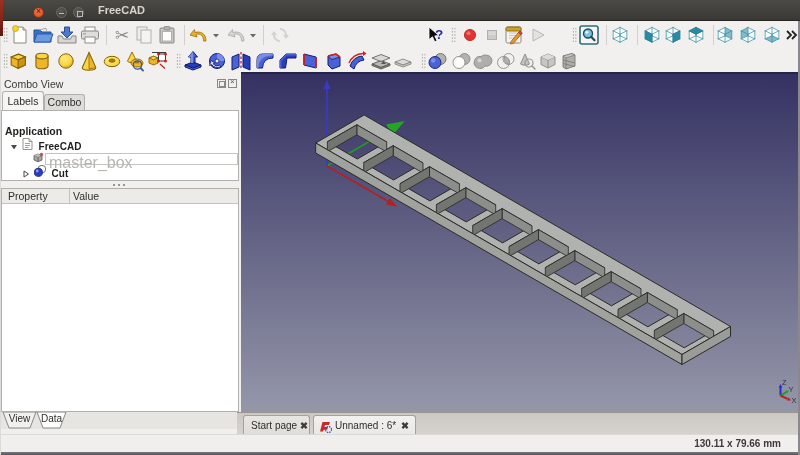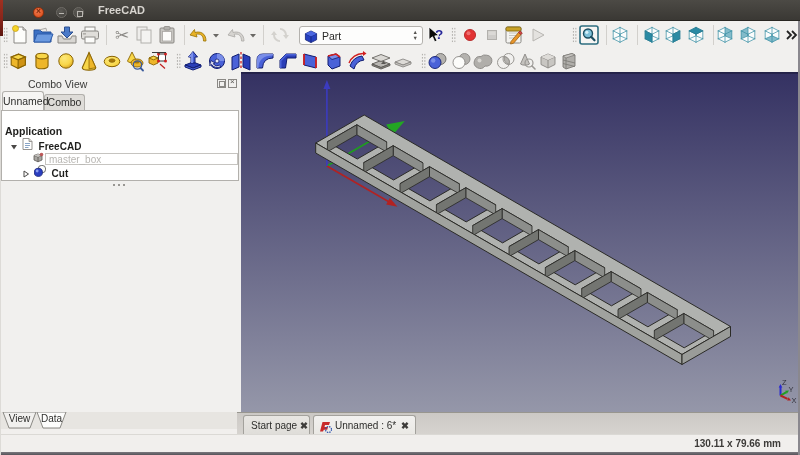--- a/index.html
+++ b/index.html
@@ -28,21 +28,21 @@
 
 
 #partbox { position:absolute; left:299px; top:4px; width:124px; height:19px; background:#fdfdfc;
   border:1px solid #b4b2ae; border-radius:3px; }
 #partbox .cubei { position:absolute; left:4px; top:2.5px; }
 #partbox .lbl { position:absolute; left:22px; top:3px; font-size:10.5px; color:#2a2a28; }
 #partbox .spin { position:absolute; right:4px; top:3px; font-size:5.5px; color:#55534f; line-height:5.5px; text-align:center; }
 
 
 #dock { position:absolute; left:0; top:73px; width:241px; height:362px; background:#f1f0ee; }
-#cv-title { position:absolute; left:4px; top:5px; font-size:10.5px; color:#3a3a38;margin-left:24px; }
+#cv-title { position:absolute; left:4px; top:5px; font-size:10.5px; color:#3a3a38; }
 .cv-btn { position:absolute; top:6px; width:9px; height:9px; border:1px solid #8a8884; }
 #cv-float { left:217px; } #cv-close { left:228px; }
 #cv-float:before { content:""; position:absolute; left:1.2px; top:1.2px; width:3.6px; height:3.6px; border:1px solid #8a8884;}
 #cv-close:before { content:"\00d7"; position:absolute; left:0.9px; top:-2.6px; font-size:8px; color:#5a5854; }
 .tab { position:absolute; font-size:10.5px; color:#2e2e2c; text-align:center;
   border:1px solid #b2b0ac; border-bottom:none; border-radius:3px 3px 0 0; }
 #tab-project { left:2px; top:18px; width:42px; height:19px; background:#f6f5f3; padding-top:3px; z-index:2;}
 #tab-tasks { left:44px; top:21px; width:41px; height:16px; background:#dedcd8; padding-top:0.5px; }
 #treeframe { position:absolute; left:1px; top:37px; width:238px; height:71px; background:#fff; border:1px solid #b2b0ac; }
 #lah { position:absolute; left:0; top:0; width:236px; height:14px; background:#f3f2f0; border-bottom:1px solid #d8d6d2; 
@@ -158,31 +158,20 @@
         <path d="M1 9 L7 9 L4 12.5 Z" fill="#6a6864"></path>
       </svg>
     </div>
 <div class="tsep" style="left:263px;top:3px;"></div>
 <div class="ticon" style="left:268px;top:1px;width:24px;height:24px;">
       <svg width="22" height="20" viewBox="0 0 22 20">
         <path d="M11 3 A7 7 0 0 1 18 10 L20 10 L17 14 L14 10 L16 10 A5.2 5.2 0 0 0 11 4.8 Z" fill="#d4d2ce"></path>
         <path d="M11 17 A7 7 0 0 1 4 10 L2 10 L5 6 L8 10 L6 10 A5.2 5.2 0 0 0 11 15.2 Z" fill="#d4d2ce"></path>
       </svg>
     </div>
-<div id="partbox">
-      <span class="cubei"><svg width="14" height="14" viewBox="0 0 14 14">
-          <g transform="scale(0.933)">
-            <path d="M7.5 1 L13.5 4 L13.5 10.5 L7.5 13.5 L1.5 10.5 L1.5 4 Z" fill="#2540c0" stroke="#101e70" stroke-width="0.8"></path>
-            <path d="M1.5 4 L7.5 7 L13.5 4 M7.5 7 L7.5 13.5" stroke="#101e70" stroke-width="0.8" fill="none"></path>
-            <path d="M1.5 4 L7.5 1 L13.5 4 L7.5 7 Z" fill="#4a66e0"></path>
-          </g>
-        </svg></span>
-      <span class="lbl">Part</span>
-      <span class="spin">▲<br>▼</span>
-    </div>
 <div class="ticon" style="left:424px;top:1px;width:24px;height:24px;">
       <svg width="22" height="22" viewBox="0 0 22 22">
         <text x="10" y="15" font-size="13.5" font-weight="bold" fill="#28289a" font-family="Liberation Sans">?</text>
         <path d="M4 3 L4 15.5 L7.5 12.8 L9.7 17.8 L12 16.8 L9.8 11.9 L13.8 11.5 Z" fill="#0a0a0a" stroke="#fff" stroke-width="0.8"></path>
       </svg>
     </div>
 <div class="grip" style="left:451px;top:5px;"></div>
 <div class="ticon" style="left:458px;top:1px;width:24px;height:24px;">
       <svg width="20" height="20" viewBox="0 0 20 20">
         <circle cx="10" cy="10" r="5.6" fill="#e23333" stroke="#b02020" stroke-width="0.8"></circle>
@@ -559,60 +548,67 @@
         <path d="M8 8 L8 19 M5 10 L17 13 M5 13.5 L17 16.5" stroke="#7a7874" stroke-width="0.8" fill="none"></path>
       </svg>
     </div>
 </div>
 
 <div id="dock">
   <div id="cv-title">Combo View</div>
   <div class="cv-btn" id="cv-float"></div>
     <div class="cv-btn" id="cv-close"></div>
   <div class="tab" id="tab-tasks">Combo</div>
-  <div class="tab" id="tab-project">Unnamed</div>
+  <div class="tab" id="tab-project">Labels</div>
   <div id="treeframe">
     <div class="trow" style="left:3px;top:14px;font-weight:bold;">Application</div>
     <div class="trow" style="left:8px;top:27px;font-size:10px;">
       <svg width="8" height="8" style="vertical-align:-1px">
           <path d="M1 2 L7 2 L4 6.5 Z" fill="#4a4846"></path>
         </svg>
       <span style="display:inline-block;width:1px;"></span><svg width="11" height="12" viewBox="0 0 11 12">
           <path d="M1 0.5 L7 0.5 L10 3.5 L10 11.5 L1 11.5 Z" fill="#fff" stroke="#8a8884" stroke-width="0.9"></path>
           <path d="M7 0.5 L7 3.5 L10 3.5" fill="#d8d6d2" stroke="#8a8884" stroke-width="0.8"></path>
           <path d="M3 5.5 L8 5.5 M3 7.5 L8 7.5 M3 9.5 L6.5 9.5" stroke="#7a9ac0" stroke-width="0.9"></path>
         </svg>
       <b style="margin-left:3px;">FreeCAD</b>
     </div>
     <div class="trow" style="left:30px;top:41px;"><svg width="12" height="11" viewBox="0 0 12 11">
           <path d="M2 3.5 L6 2 L10 3.5 L10 8 L6 9.8 L2 8 Z" fill="#a8a6a2" stroke="#5a5854" stroke-width="0.8"></path>
           <path d="M2 3.5 L6 5 L10 3.5 M6 5 L6 9.8" stroke="#5a5854" stroke-width="0.8" fill="none"></path>
           <path d="M2 3.5 L6 2 L10 3.5 L6 5 Z" fill="#c4c2be"></path>
           <circle cx="9.5" cy="2.5" r="1.8" fill="#b84a4a" opacity="0.9"></circle>
         </svg></div>
     <div style="position:absolute;left:43px;top:42px;width:193px;height:12px;border:1px solid #c6c4c0;background:#fff;">
-      <span style="position:absolute;left:3px;top:0px;font-size:10px;color:#b8b6b2;">master_box</span>
+      <span style="position:absolute;left:3px;top:0px;font-size:16px;color:#b8b6b2;">master_box</span>
     </div>
     <div class="trow" style="left:20px;top:54px;font-size:10px;">
       <svg width="8" height="8" style="vertical-align:-1px">
           <path d="M2 1 L6.5 4 L2 7 Z" fill="none" stroke="#4a4846" stroke-width="1"></path>
         </svg>
       <span style="display:inline-block;width:1px;"></span><svg width="12" height="12" viewBox="0 0 12 12">
           <g transform="scale(0.545)">
             <circle cx="14.5" cy="7.5" r="7" fill="#fcfcfa" stroke="#4a4a48" stroke-width="1.4"></circle>
             <circle cx="8" cy="13.5" r="7.5" fill="#2a3ec0" stroke="#101c70" stroke-width="1.4"></circle>
             <circle cx="5.8" cy="11" r="2.6" fill="#8a9cf0"></circle>
           </g>
         </svg>
       <b style="margin-left:3px;">Cut</b>
     </div>
   </div>
   <div id="splitter">
       <div class="dots"></div>
     </div>
+  <div id="propframe">
+    <div id="prophdr">
+        <span class="c1">Property</span>
+        <div class="div"></div>
+        <span class="c2">Value</span>
+      </div>
+  </div>
   <div style="position:absolute;left:0;top:339px;width:241px;height:17px;background:#e7e5e1;"></div>
   <div style="position:absolute;left:0;top:356px;width:241px;height:6px;background:#f1efed;"></div>
   <div class="stab" style="left:2px;top:339px;width:35px;height:17px;">
     <svg width="35" height="17">
         <path d="M1 0 L34 0 L28 16 L7 16 Z" fill="#f1f0ee" stroke="#8a8884" stroke-width="1"></path>
       </svg>
     <span style="top:1px;">View</span>
   </div>
   <div class="stab" style="left:36px;top:339px;width:31px;height:27px;">
     <svg width="31" height="17">

